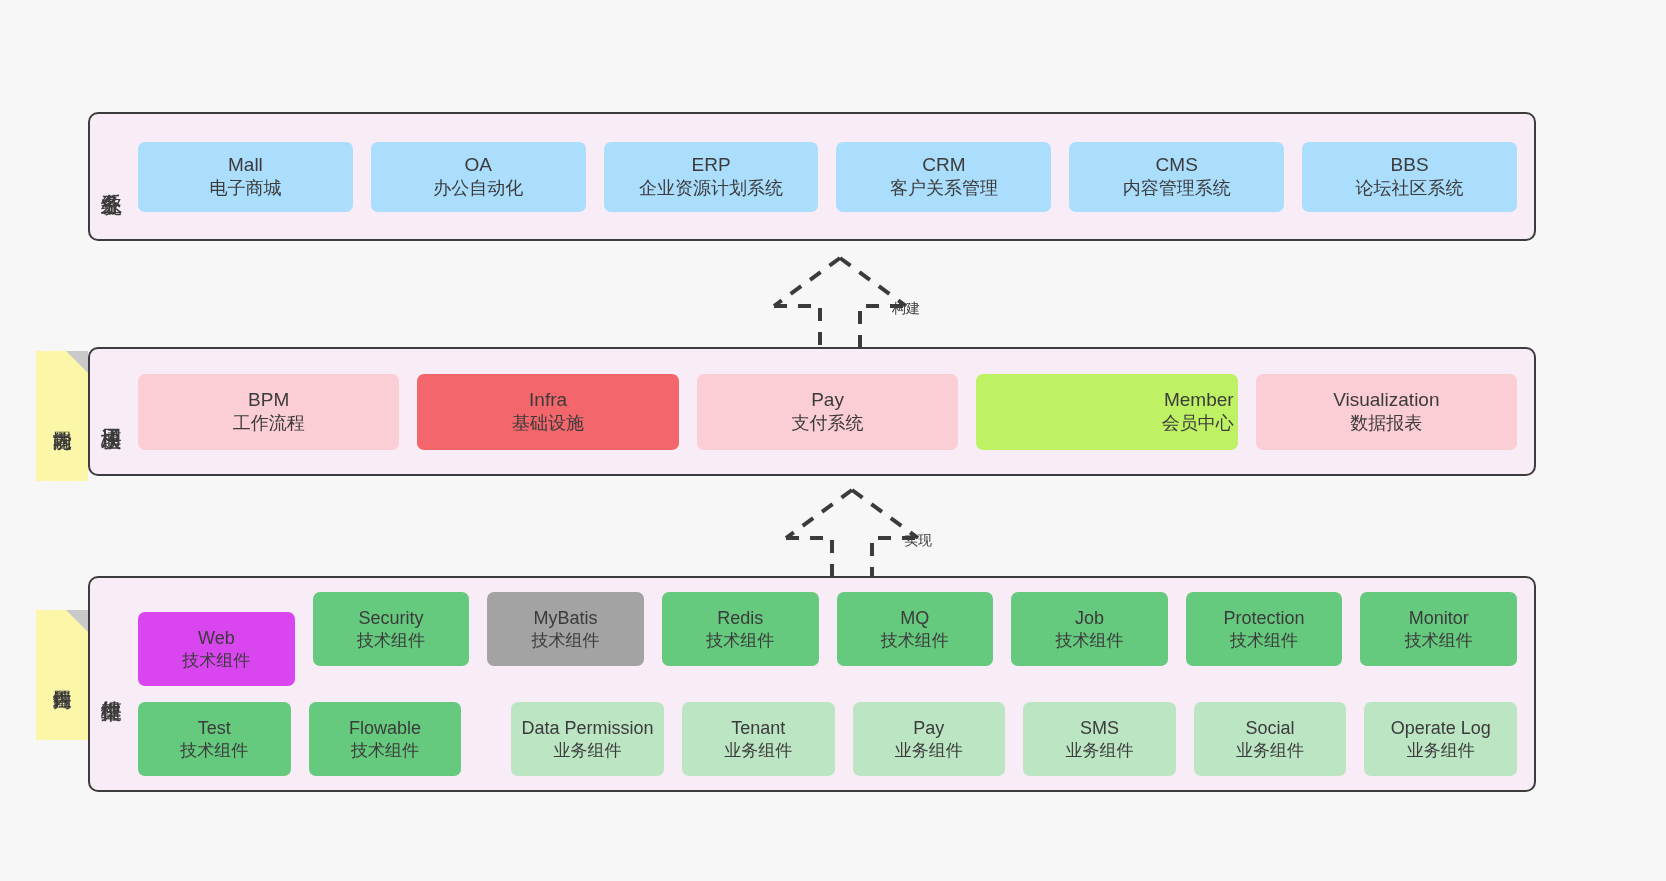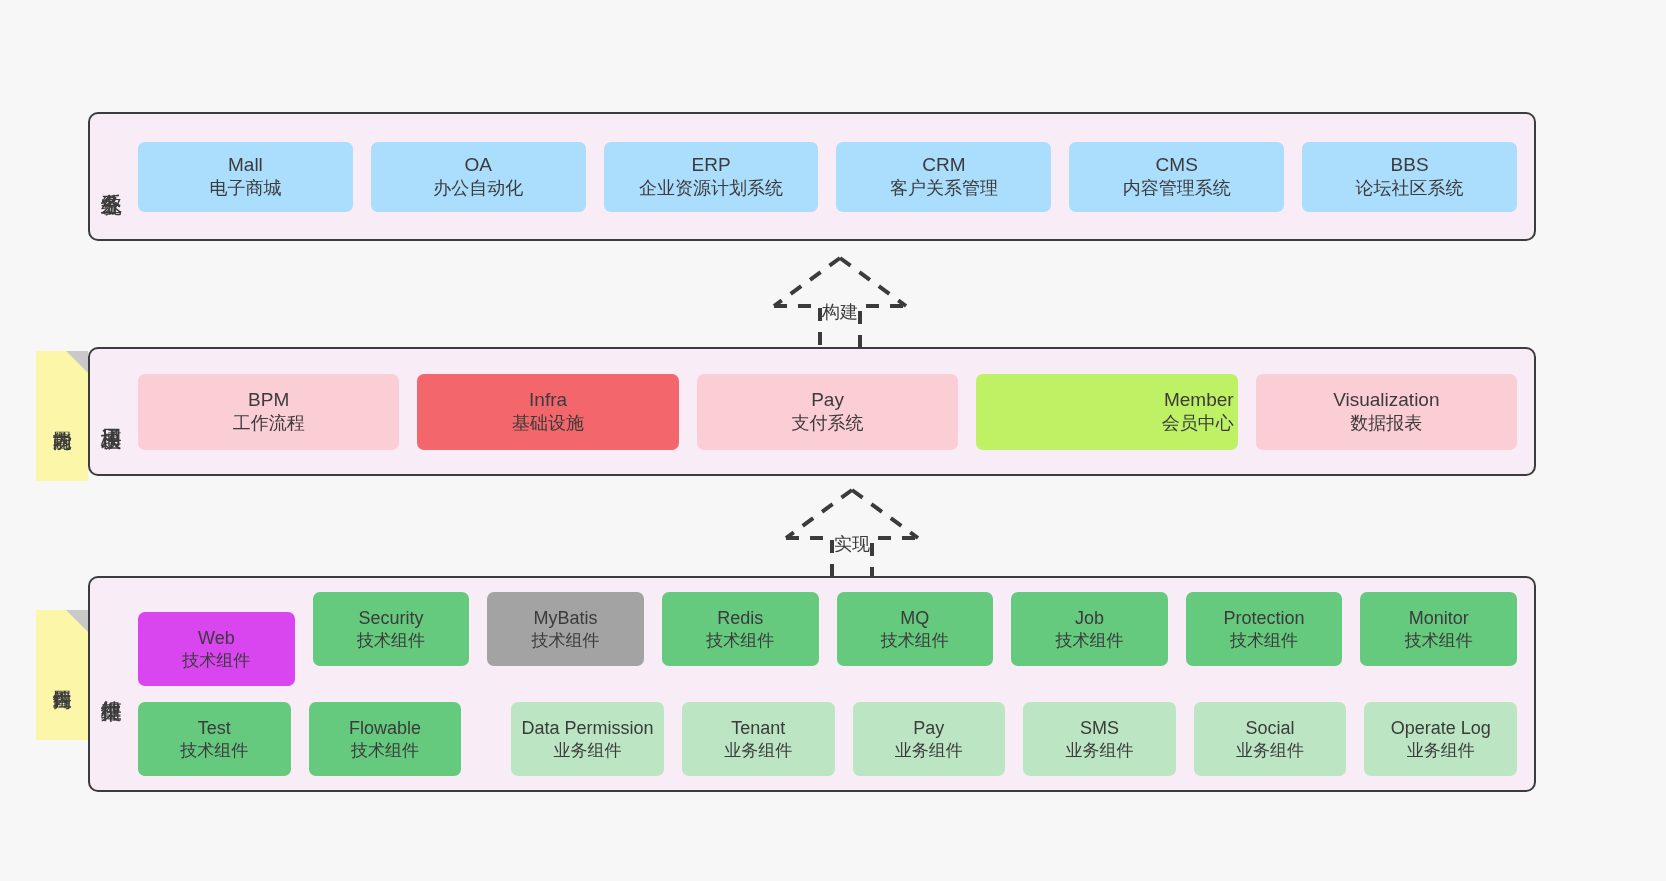--- a/index.html
+++ b/index.html
@@ -149,22 +149,22 @@
     position: absolute;
     width: 160px;
     height: 104px;
   }
   .conn svg { display: block; overflow: visible; }
   .conn .lbl {
     position: absolute;
     left: 0;
     top: 44px;
     width: 100%;
-    text-align: center;
-    font-size: 18px;
+    text-align: right;
+    font-size: 14px;
     color: #3b3b3b;
     background: transparent;
     user-select: none;
   }
   #conn-build     { left: 760px; top: 256px; }
   #conn-implement { left: 772px; top: 488px; }
 </style>
 </head>
 <body>
 

